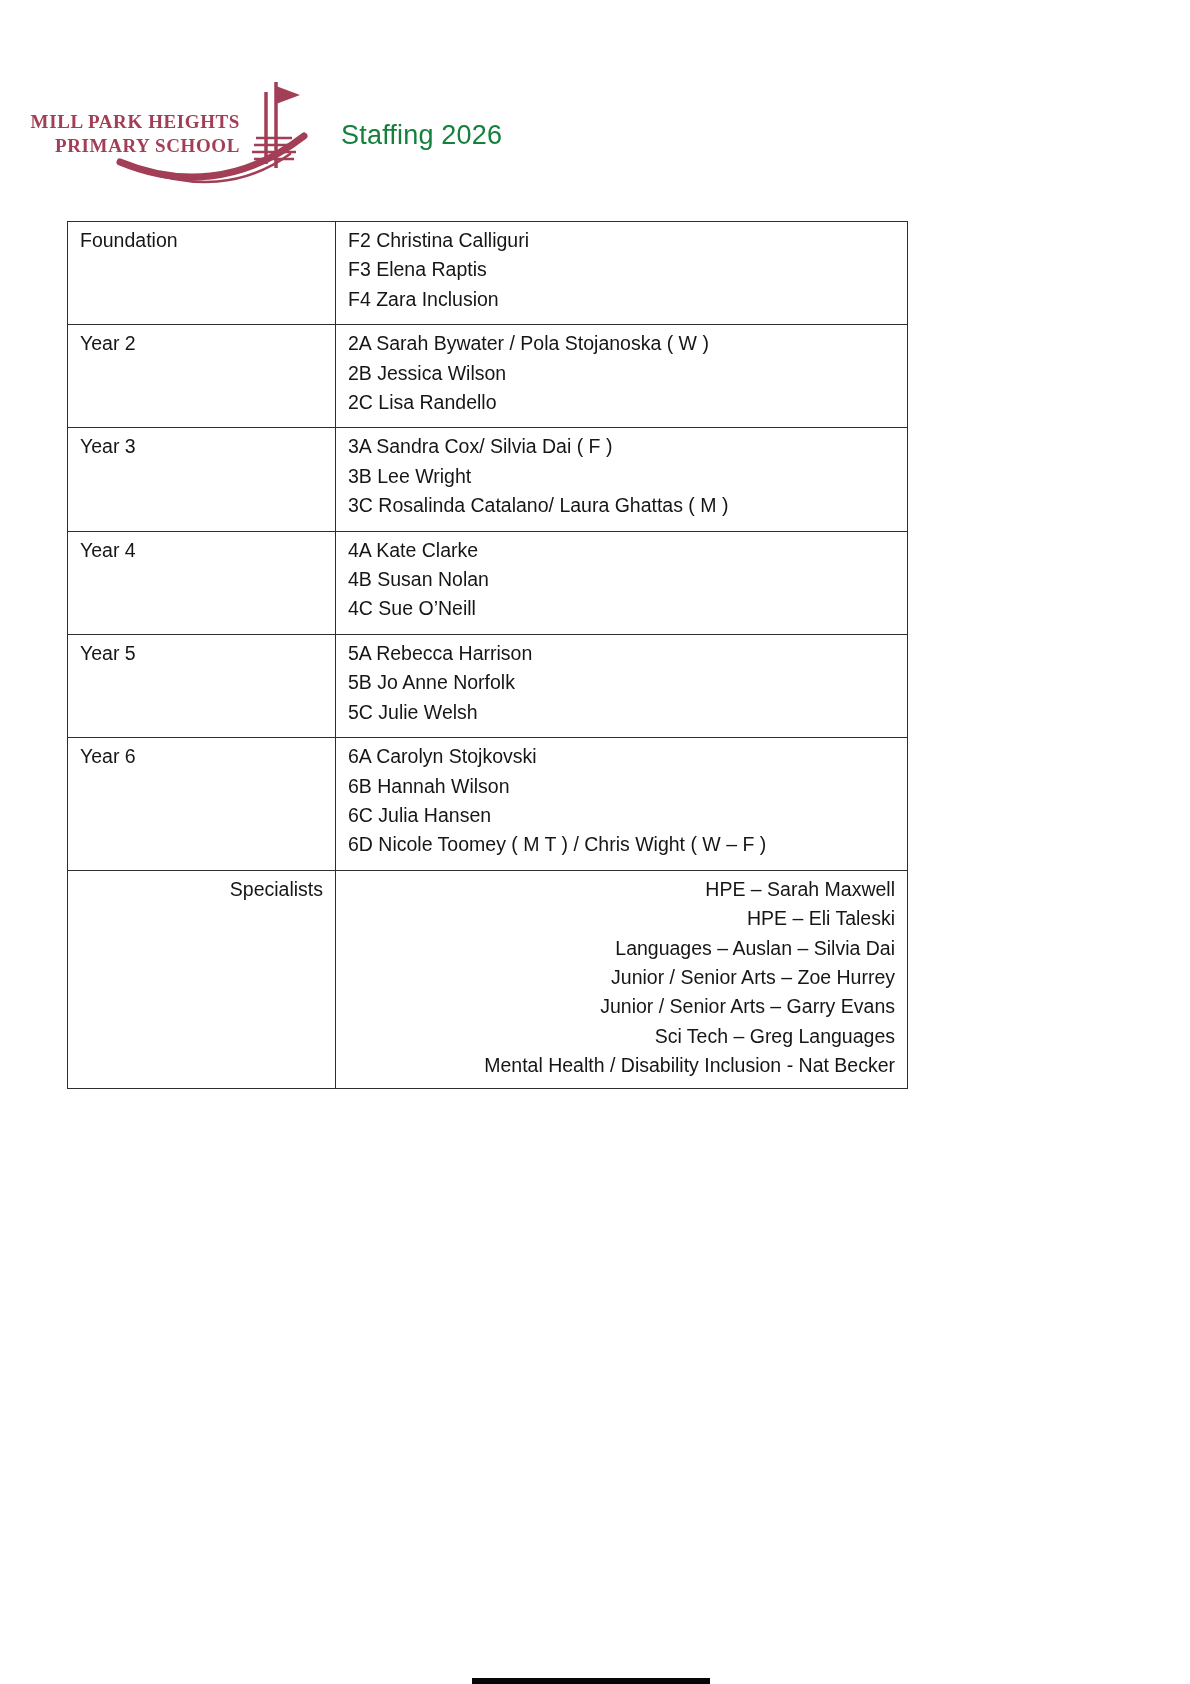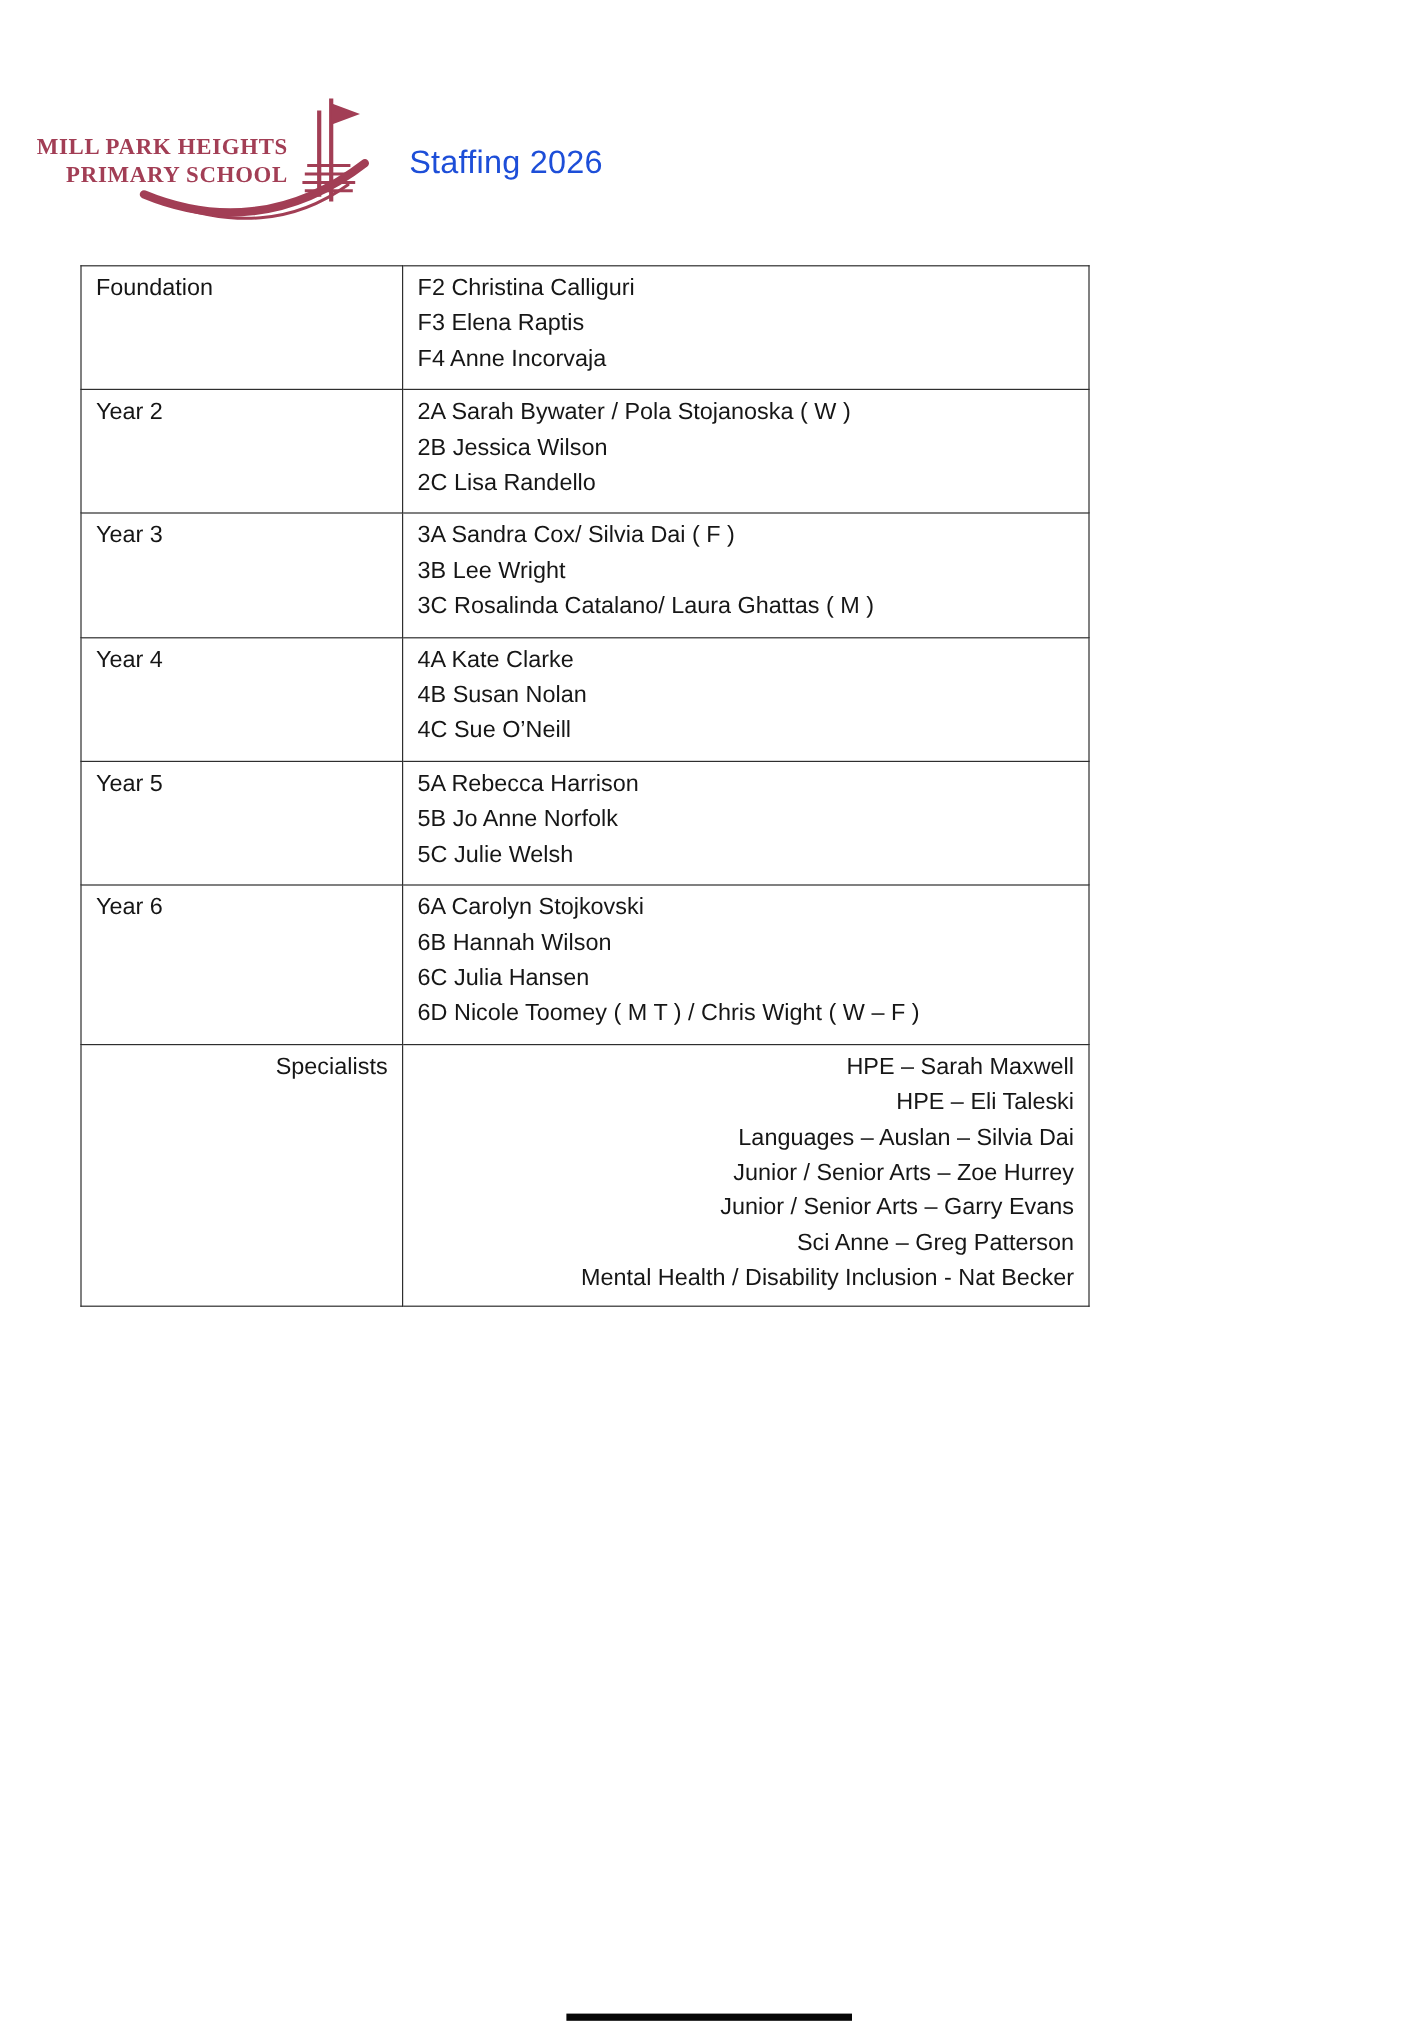--- a/index.html
+++ b/index.html
@@ -22,21 +22,21 @@
     width: 292px;
     height: 118px;
   }
   .page-title {
     position: absolute;
     left: 341px;
     top: 120px;
     font-size: 27px;
     font-weight: 500;
     letter-spacing: 0.2px;
-    color: #1d4ed8;
+    color: #15803d;
   }
   .staffing-table {
     position: absolute;
     left: 67px;
     top: 221px;
     width: 841px;
     border-collapse: collapse;
     table-layout: fixed;
   }
   .staffing-table td {
@@ -95,21 +95,21 @@
 
 <table class="staffing-table">
   <tbody>
       <tr>
     <td class="category-cell">
       <span>Foundation</span>
     </td>
     <td class="staff-cell">
           <div class="staff-line">F2 Christina Calliguri</div>
           <div class="staff-line">F3 Elena Raptis</div>
-          <div class="staff-line">F4 Anne Incorvaja</div>
+          <div class="staff-line">F4 Zara Inclusion</div>
         </td>
   </tr>
       <tr>
     <td class="category-cell">
       <span>Year 2</span>
     </td>
     <td class="staff-cell">
           <div class="staff-line">2A Sarah Bywater / Pola Stojanoska ( W )</div>
           <div class="staff-line">2B Jessica Wilson</div>
           <div class="staff-line">2C Lisa Randello</div>
@@ -159,20 +159,20 @@
       <tr>
     <td class="category-cell">
       <span>Specialists</span>
     </td>
     <td class="staff-cell">
           <div class="staff-line">HPE – Sarah Maxwell</div>
           <div class="staff-line">HPE – Eli Taleski</div>
           <div class="staff-line">Languages – Auslan – Silvia Dai</div>
           <div class="staff-line">Junior / Senior Arts – Zoe Hurrey</div>
           <div class="staff-line">Junior / Senior Arts – Garry Evans</div>
-          <div class="staff-line">Sci Anne – Greg Patterson</div>
+          <div class="staff-line">Sci Tech – Greg Languages</div>
           <div class="staff-line">Mental Health / Disability Inclusion - Nat Becker</div>
         </td>
   </tr>
     </tbody>
 </table>
 
 <div class="scan-artifact"></div>
 
 </body></html>

